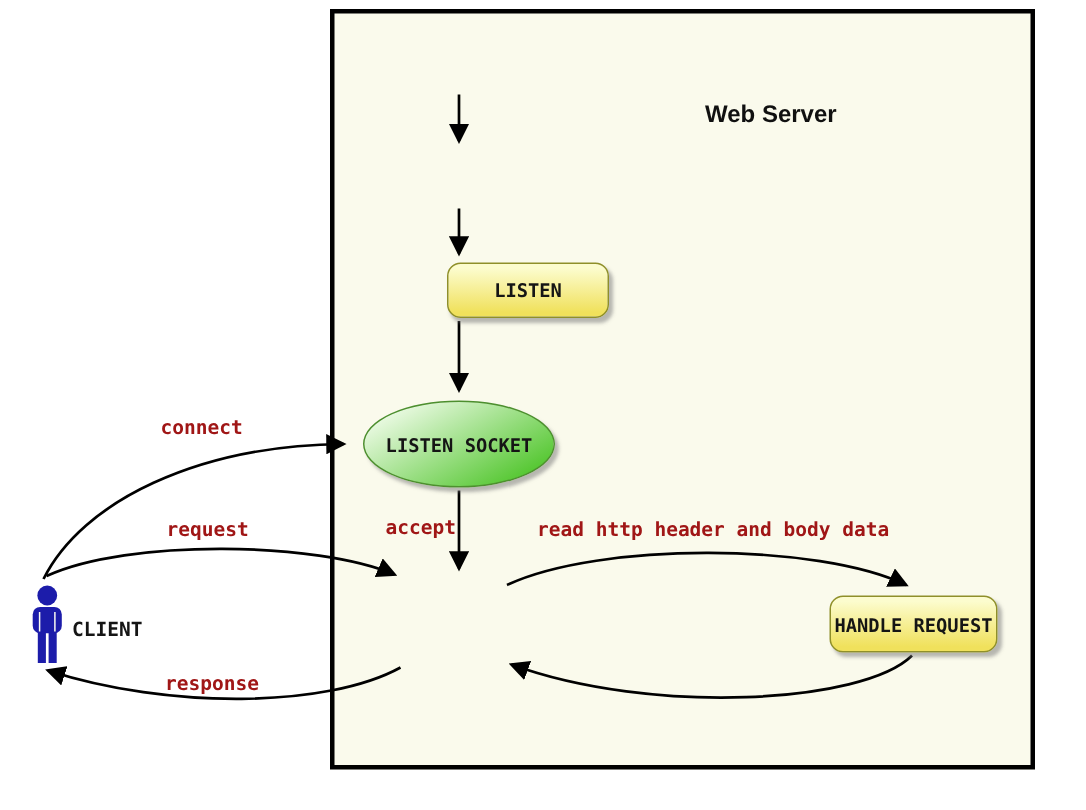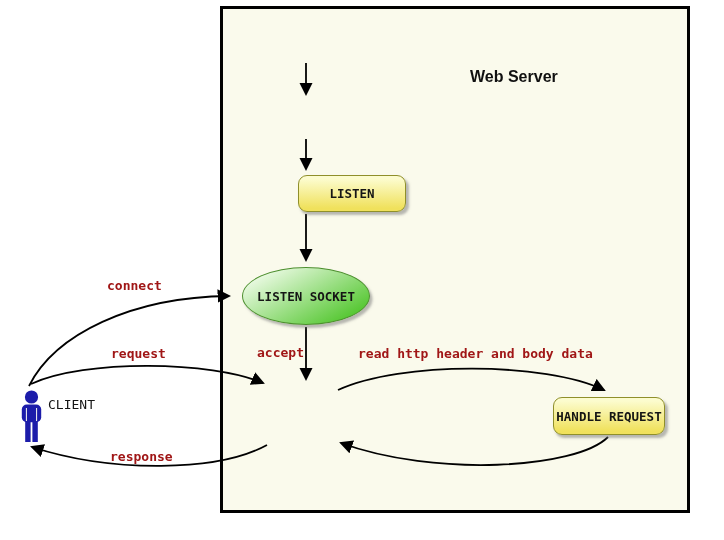--- a/index.html
+++ b/index.html
@@ -54,22 +54,22 @@
     color:var(--label-red, #a01616); white-space:nowrap;
   }
   #label-connect        { left:107px; top:278px; }
   #label-request        { left:111px; top:346px; }
   #label-response       { left:110px; top:449px; }
   #label-accept         { left:257px; top:345px; }
   #label-read-http      { left:358px; top:346px; }
   #label-write-response { left:374px; top:442px; }
   .person-icon { position:absolute; left:17px; top:390px; width:29px; height:53px; }
   .client-label {
-    position:absolute; left:48px; top:397px;
-    font-weight:normal; font-size:13px; color:#151515;
+    position:absolute; left:48px; top:413px;
+    font-weight:bold; font-size:13px; color:#151515;
   }
 </style>
 </head>
 <body>
 
 <div class="stage">
 
   <div class="server-box"></div>
 
   <div class="diagram-title">Web Server</div>

